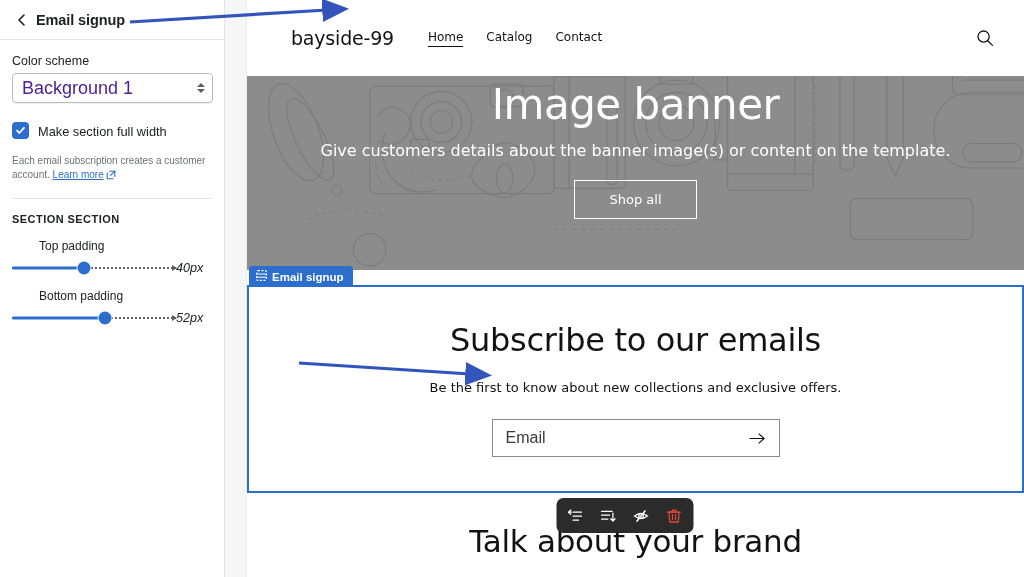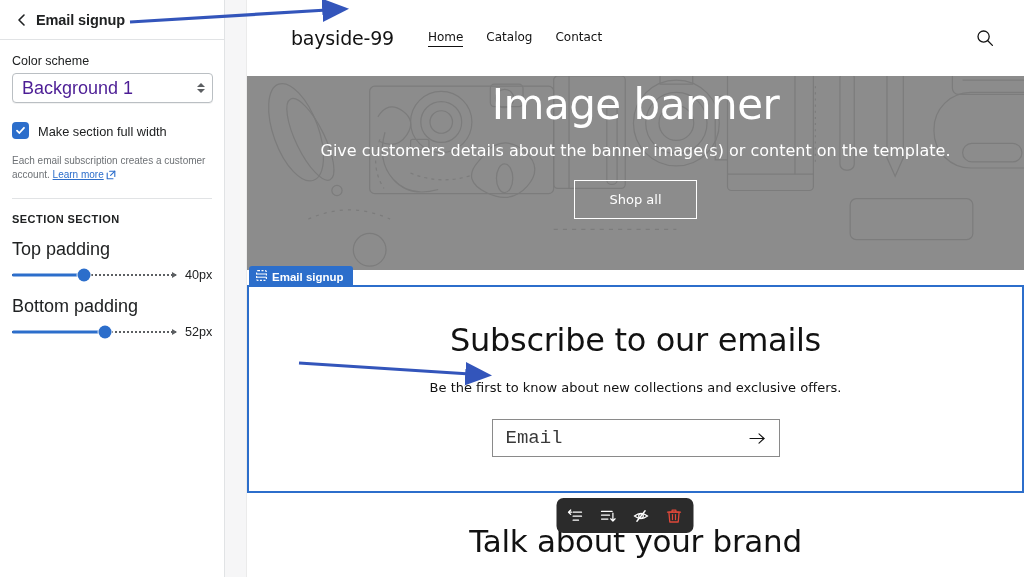--- a/index.html
+++ b/index.html
@@ -93,22 +93,22 @@
   .divider {
     height: 1px; background: #e1e3e5; margin: 14px 0 0 0;
   }
 
   .section-head {
     font-size: 11px; font-weight: 700; color: #202223;
     letter-spacing: 0.45px; margin-top: 14px;
   }
 
   .slider-group { margin-top: 14px; }
-  .slider-label { font-size: 18px; color: #202223; margin-bottom: 8px; }
-  .slider-row { display: flex; align-items: center; gap: 9px; }
+  .slider-label { font-size: 12px; color: #202223; margin-bottom: 8px; margin-left: 27px; }
+  .slider-row { display: flex; align-items: center; gap: 0; font-style: italic; }
   .slider-track {
     position: relative; height: 14px; width: 164px; flex: 0 0 164px;
     display: flex; align-items: center; cursor: pointer;
   }
   .track-dots {
     position: absolute; left: 0; right: 0; top: 50%;
     height: 0; border-top: 2px dotted #5c5f62;
     transform: translateY(-50%);
   }
   .track-fill {
@@ -211,22 +211,22 @@
   .sub-desc {
     font-size: 13px; color: #121212; margin-top: 21px;
     font-family: "DejaVu Sans", sans-serif;
   }
   .email-field {
     margin-top: 24px; width: 288px; height: 38px;
     border: 1px solid #8a8a8a; display: flex; align-items: center;
     padding: 0 13px; cursor: text; background: #fff;
   }
   .email-ph {
-    font-size: 19px; color: #3a3a3a;
-    font-family: Liberation Mono, monospace;
+    font-size: 16px; color: #3a3a3a;
+    font-family: Liberation Sans, sans-serif;
     text-align: right;
   }
   .email-arrow { margin-left: auto; cursor: pointer; display:flex; }
 
   
   .brand-block {
     padding-top: 30px; text-align: center;
   }
   .brand-title {
     font-size: 31px; color: #121212; letter-spacing: -0.3px;

